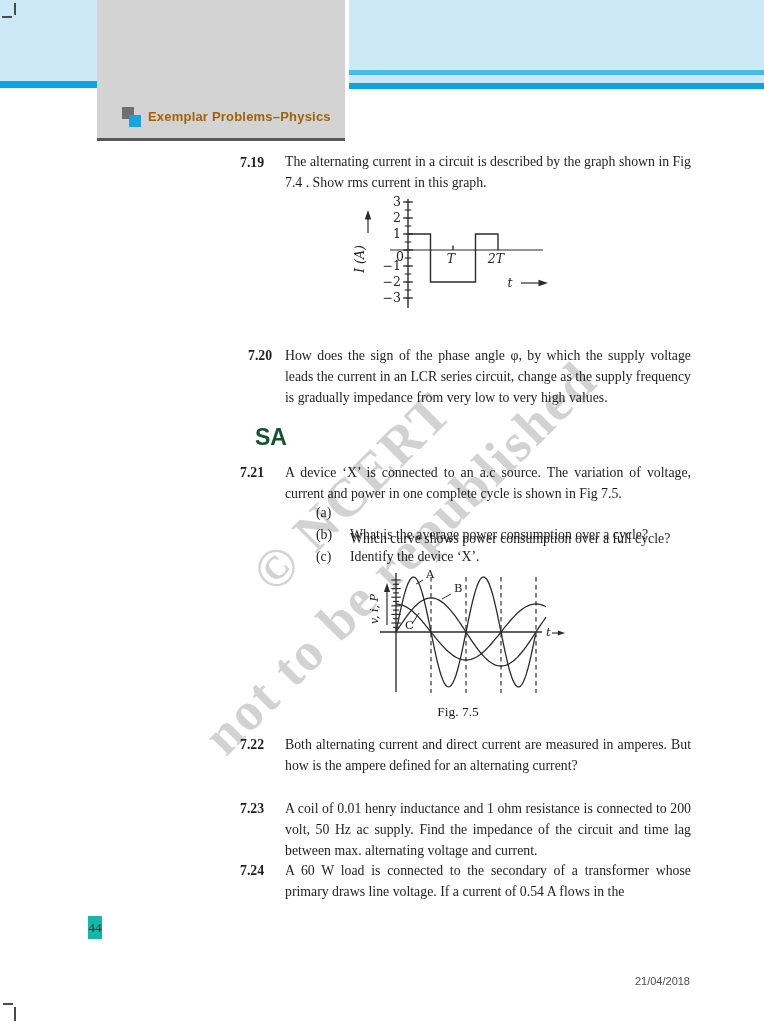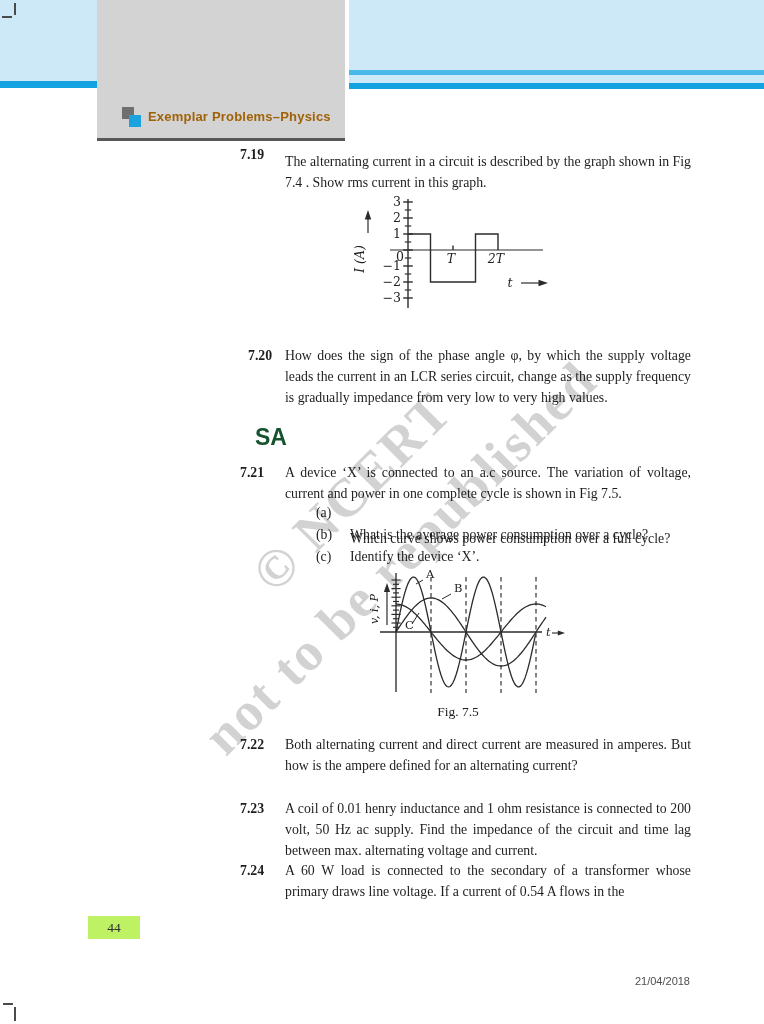--- a/index.html
+++ b/index.html
@@ -25,21 +25,21 @@
   .qnum{font-weight:bold;font-size:13.8px;line-height:21px;z-index:2;}
   .qtext{left:285px;width:406px;font-size:13.8px;line-height:21px;text-align:justify;z-index:2;}
   .sublabel{left:316px;font-size:13.8px;line-height:21px;z-index:2;}
   .subtext{left:350px;font-size:13.8px;line-height:21px;white-space:nowrap;z-index:2;}
   .sa{left:255px;top:424px;font-family:Liberation Sans, sans-serif;font-weight:bold;
       font-size:23px;color:#14532d;z-index:2;}
   
   .figwrap{z-index:2;}
   .caption{font-size:13.5px;color:#222;text-align:center;z-index:2;}
   
-  .pagenum{left:88px;top:916px;width:52px;height:23px;background:#bef264;color:#2f2f2f;
+  .pagenum{left:88px;top:916px;width:14px;height:23px;background:#14b8a6;color:#2f2f2f;
            font-size:13.5px;text-align:center;line-height:23px;z-index:2;font-family:Liberation Serif, serif;}
   .datestamp{left:628px;top:975px;width:62px;font-family:"Liberation Sans",sans-serif;
              font-size:11px;color:#4d4d4d;text-align:right;z-index:2;}
 </style>
 </head>
 <body>
 
 <div class="page">
 
   <div class="abs band-lb" style="left:0;top:0;width:97px;height:81px;"></div>
@@ -56,21 +56,21 @@
   <div class="abs hdr-title">Exemplar Problems–Physics</div>
 
   <div class="abs crop" style="left:14px;top:3px;width:2px;height:12px;"></div>
   <div class="abs crop" style="left:2px;top:16px;width:10px;height:2px;"></div>
   <div class="abs crop" style="left:3px;top:1003px;width:10px;height:2px;"></div>
   <div class="abs crop" style="left:14px;top:1007px;width:2px;height:14px;"></div>
 
   <div class="abs wm wm1">© NCERT</div>
   <div class="abs wm wm2">not to be republished</div>
 
-  <div class="abs qnum" style="left:240px;top:144px;">7.19</div>
+  <div class="abs qnum" style="left:240px;top:152px;">7.19</div>
   <div class="abs qtext" style="top:151px;">The alternating current in a circuit is described by the graph shown in Fig 7.4 . Show rms current in this graph.</div>
 
   <div class="abs figwrap" style="left:340px;top:195px;">
     <svg width="230" height="135" viewBox="0 0 230 135">
         <line x1="68" y1="4" x2="68" y2="113" stroke="#2b2b2b" stroke-width="1.4"></line>
         <line x1="50" y1="55" x2="203" y2="55" stroke="#2b2b2b" stroke-width="1.2"></line>
         <line x1="28" y1="38" x2="28" y2="22" stroke="#2b2b2b" stroke-width="1.2"></line>
         <path d="M28 15 L24.8 24.5 L31.2 24.5 Z" fill="#2b2b2b"></path>
         <text x="24" y="64" text-anchor="middle" font-size="12.5" fill="#222" font-style="italic" font-family="&quot;DejaVu Serif&quot;,serif" transform="rotate(-90 24 64)">I (A)</text>
         <line x1="181" y1="88" x2="202" y2="88" stroke="#2b2b2b" stroke-width="1.2"></line>

